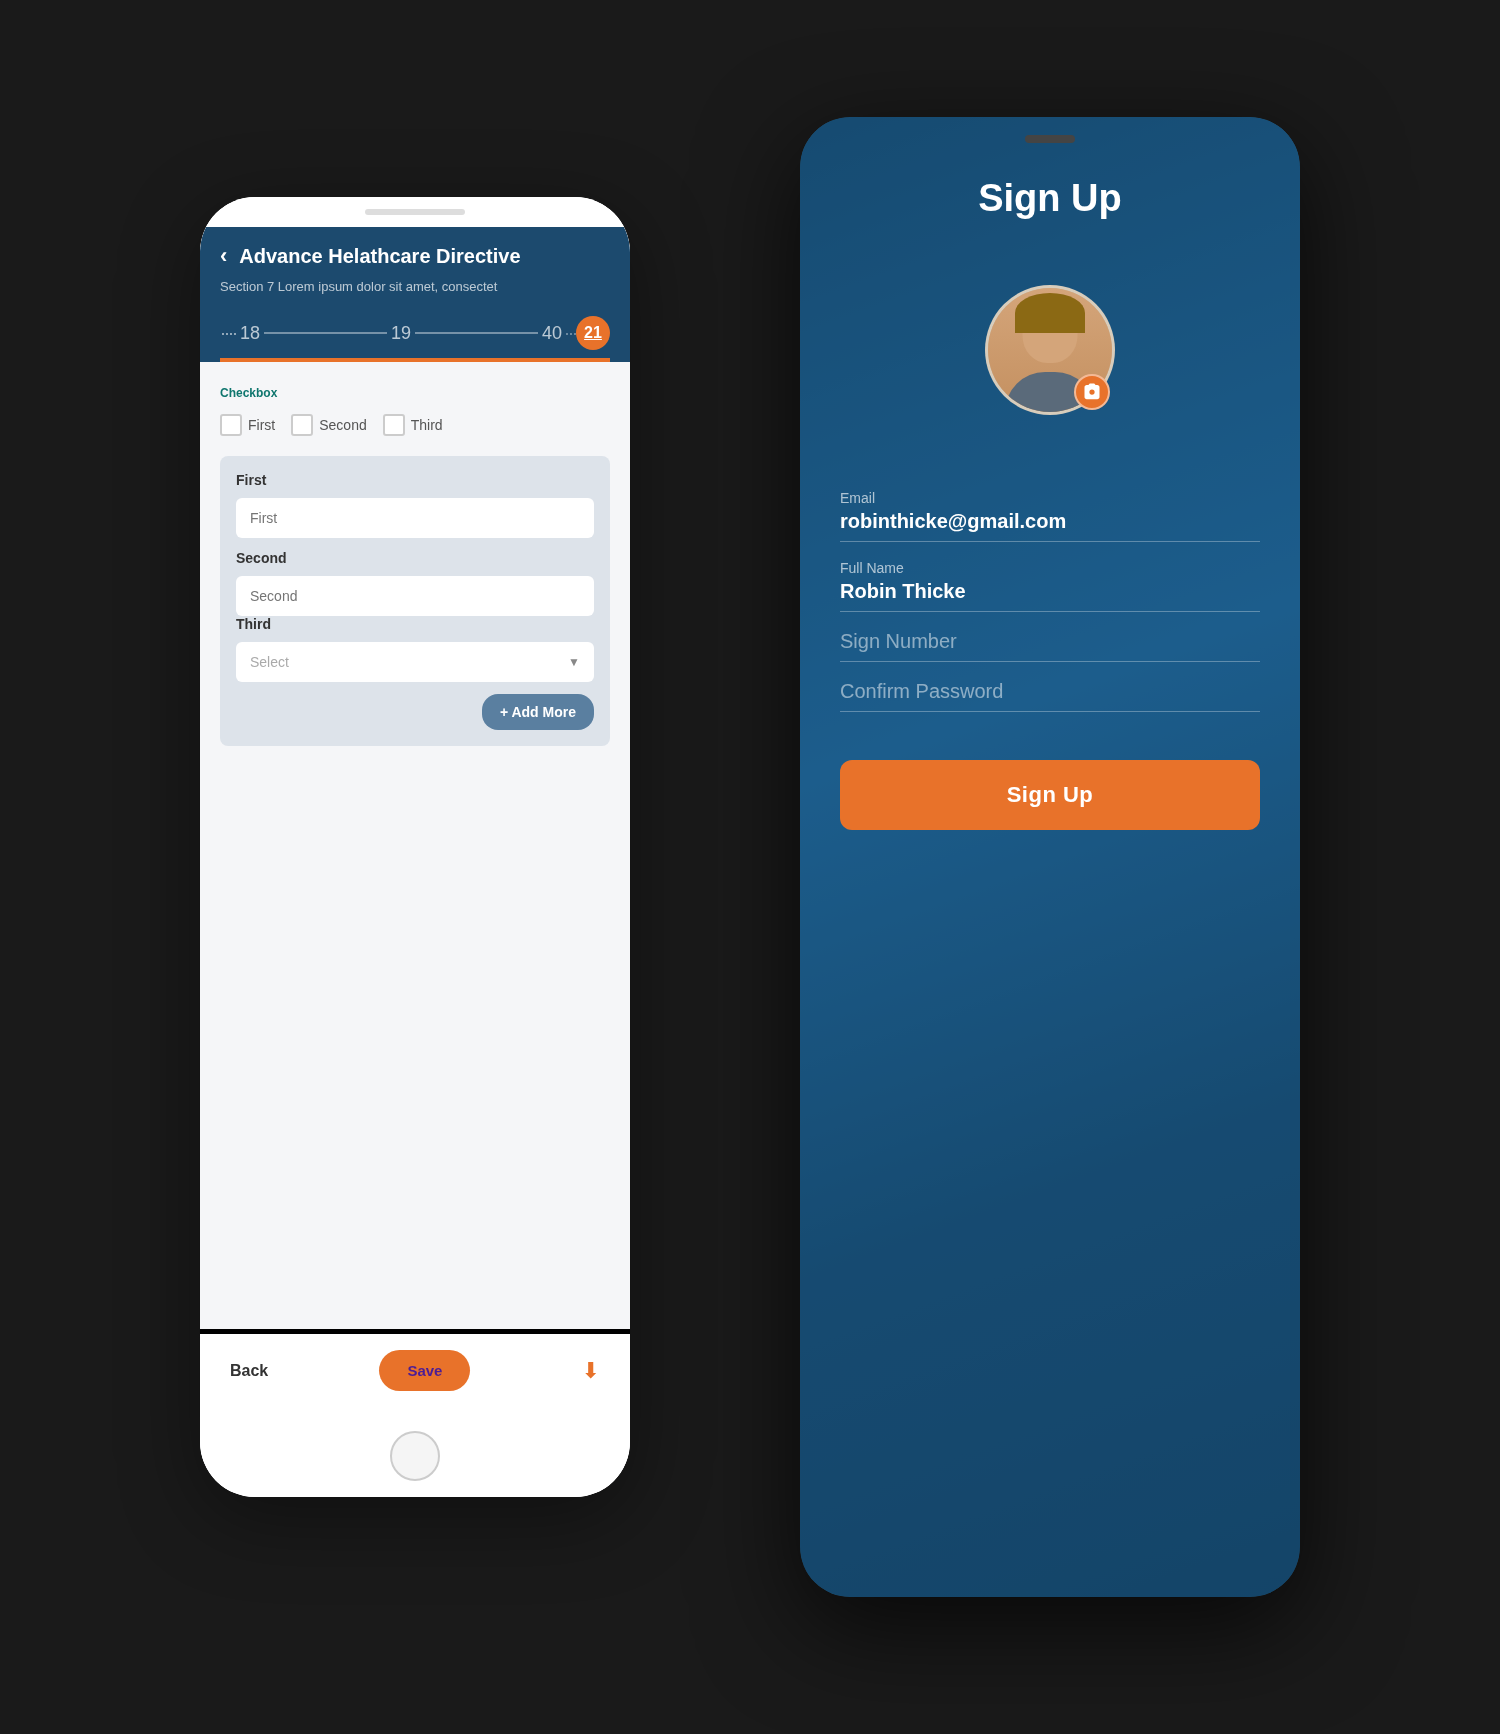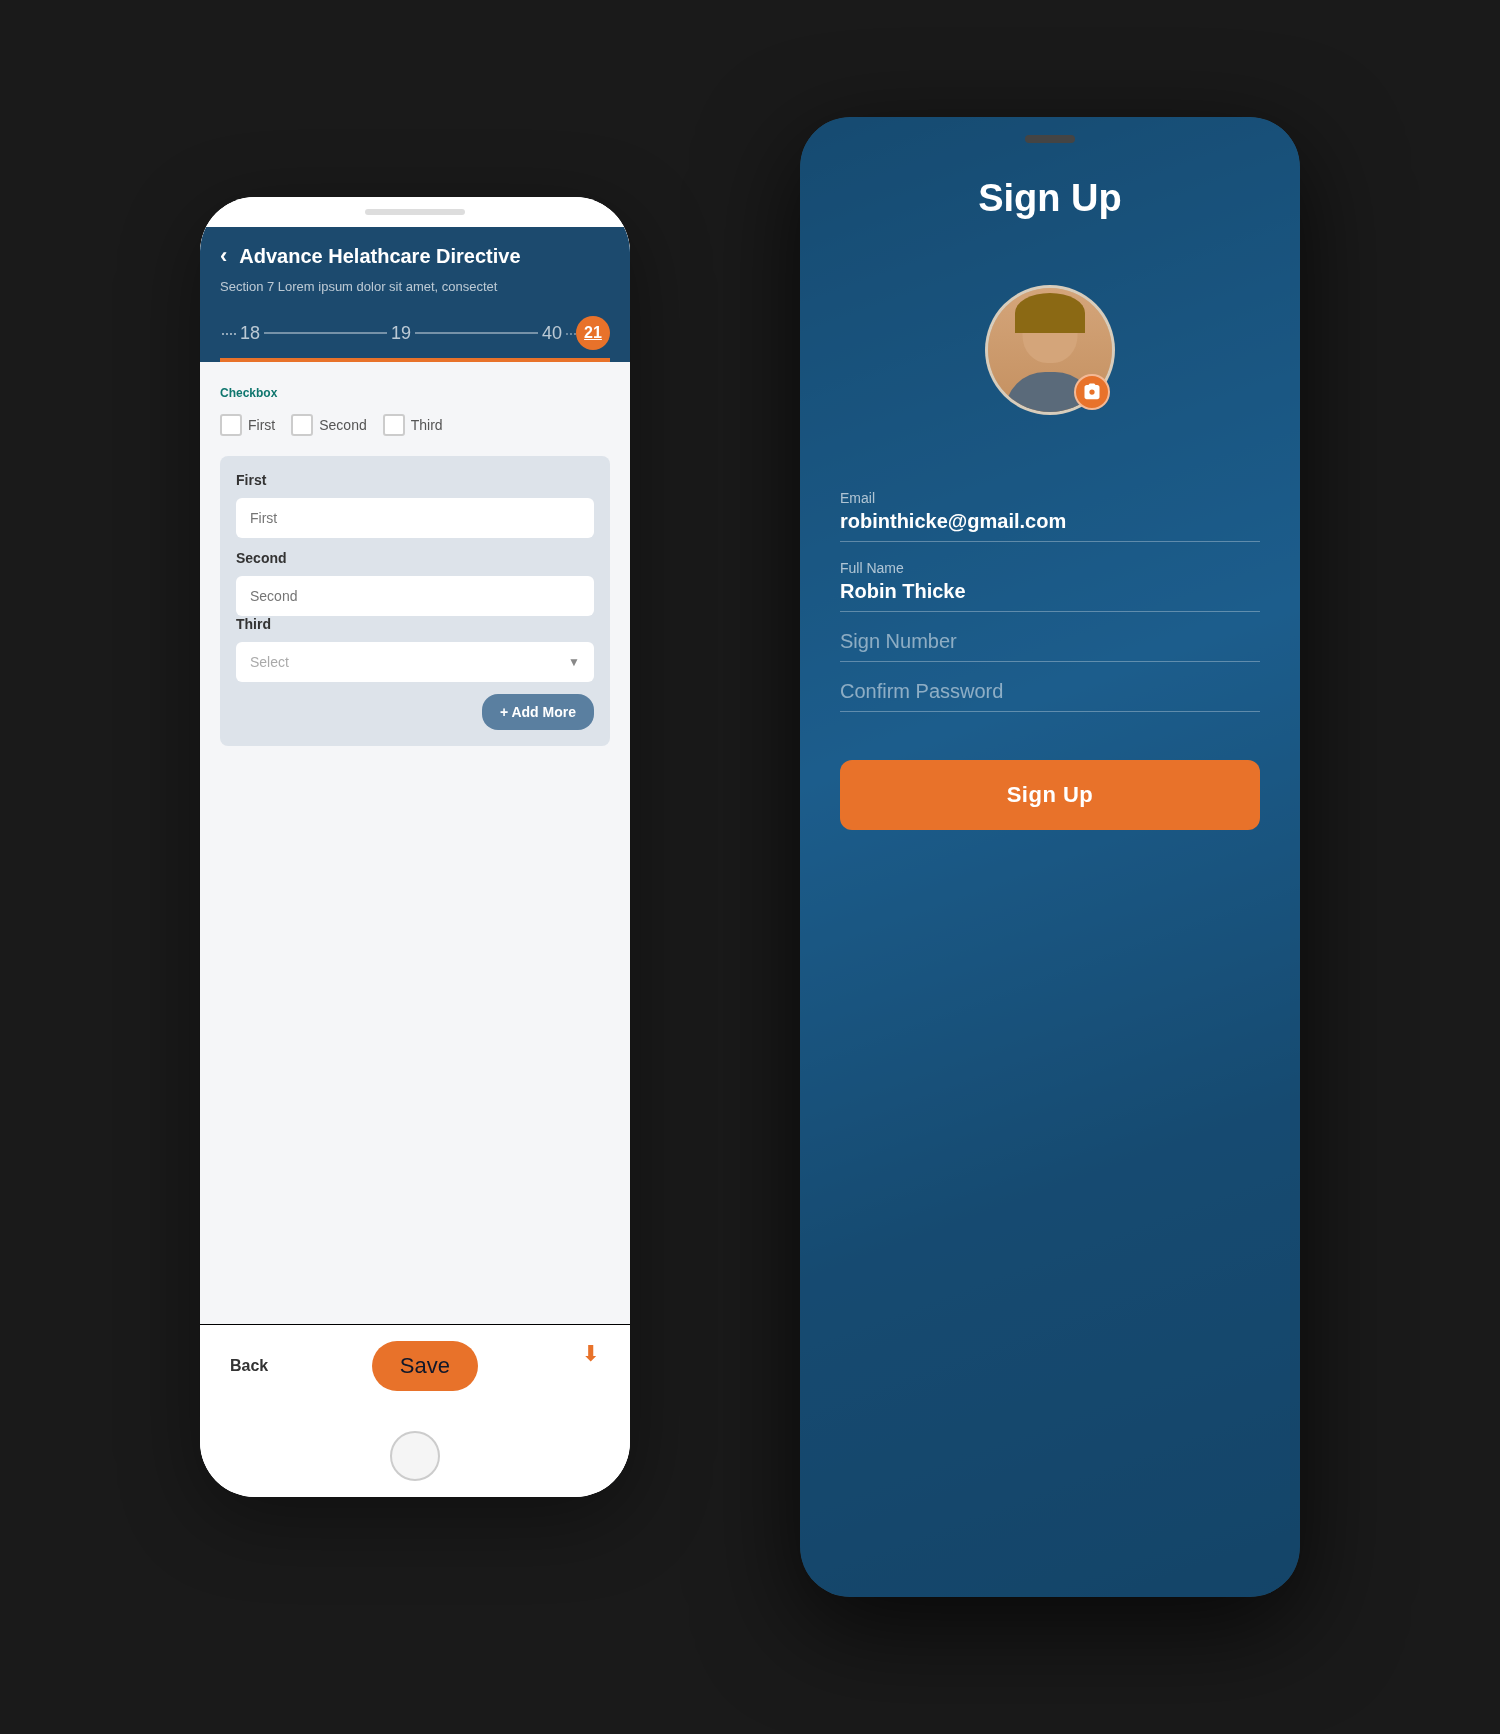--- a/index.html
+++ b/index.html
@@ -257,40 +257,41 @@
       display: flex;
       align-items: center;
       gap: 6px;
     }
 
     
     .left-bottom-nav {
       background: #fff;
       padding: 16px 30px 30px 30px;
       display: flex;
+      align-items: center;
       justify-content: space-between;
-      border-top: 1px solid #000000;
+      border-top: 5px solid #000000;
       flex-shrink: 0;
     }
     .nav-back-btn {
       font-size: 16px;
       font-weight: 600;
       color: #333;
       background: none;
       border: none;
       cursor: pointer;
     }
     .nav-save-btn {
       background: #e8722a;
-      color: #0f172a;
+      color: #4c1d95;
       border: none;
       border-radius: 25px;
       padding: 12px 28px;
-      font-size: 22px;
-      font-weight: 400;
+      font-size: 15px;
+      font-weight: 700;
       cursor: pointer;
     }
     .nav-download-icon {
       color: #e8722a;
       font-size: 22px;
       cursor: pointer;
     }
 
     .phone-left-home {
       display: flex;

